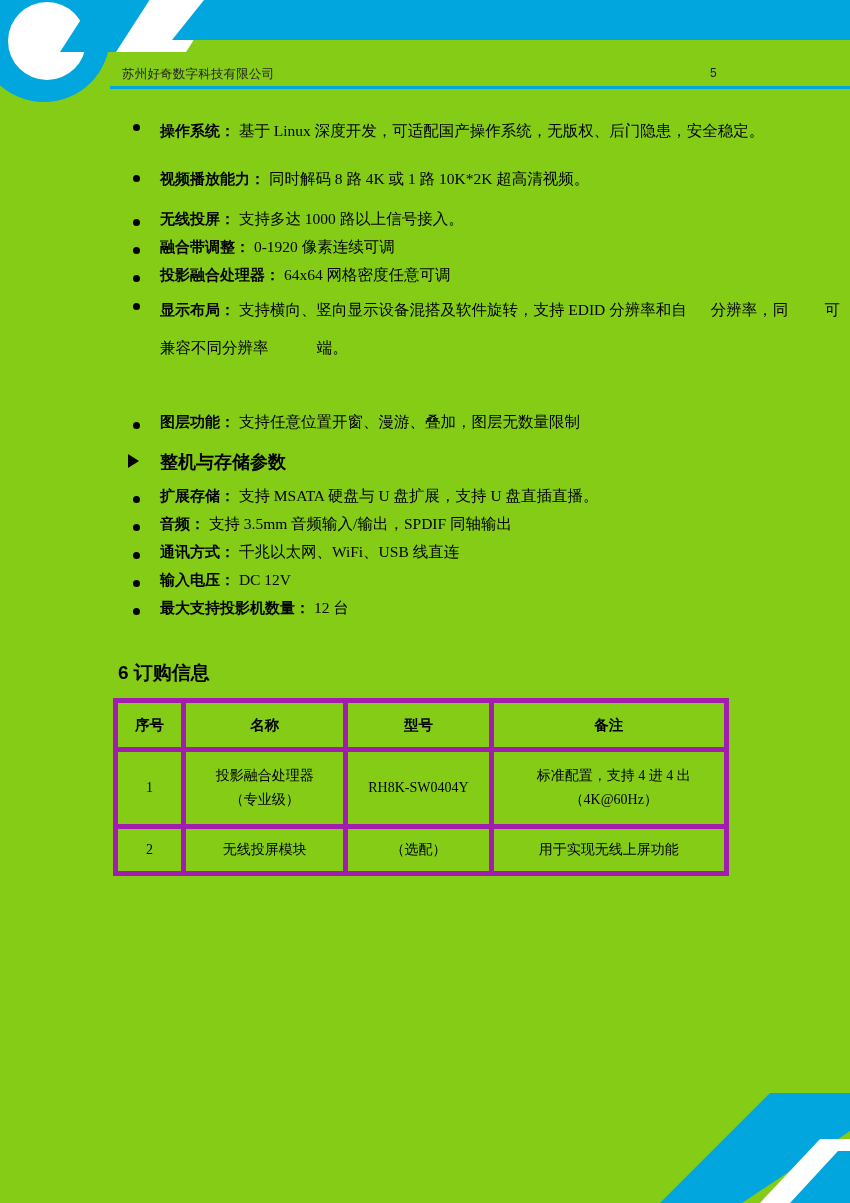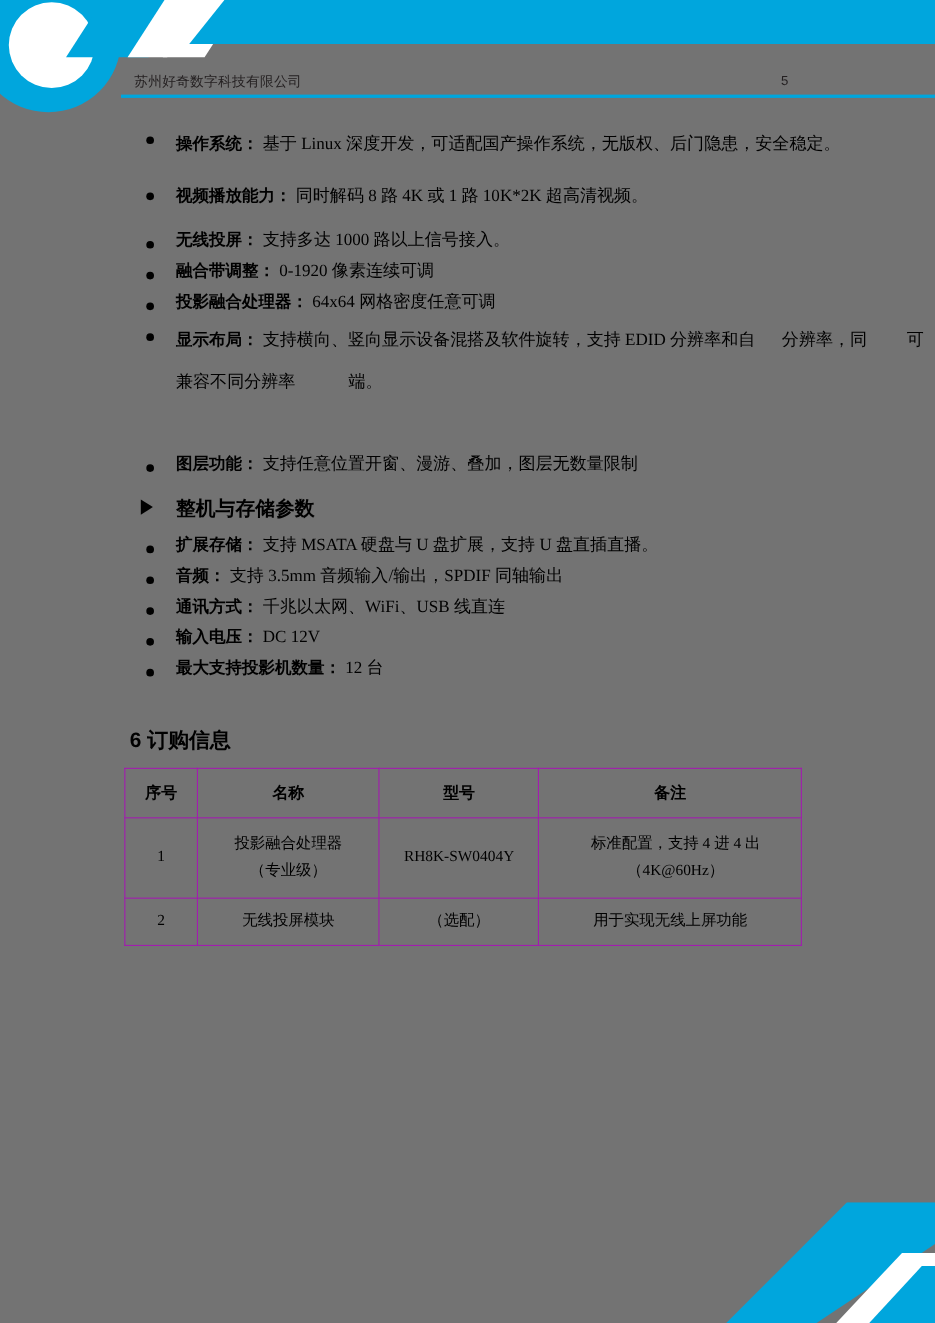--- a/index.html
+++ b/index.html
@@ -4,21 +4,21 @@
 <style>
   html, body {
     margin: 0;
     padding: 0;
     background: #ffffff;
   }
   .page {
     position: relative;
     width: 850px;
     height: 1203px;
-    background: #737373;
+    background: #84cc16;
     overflow: hidden;
     font-family: "Liberation Serif", serif;
   }
 
   
   .hdr-circle {
     position: absolute;
     left: -22px;
     top: -30px;
     width: 132px;
@@ -149,21 +149,21 @@
     color: #000;
   }
 
   table.order {
     margin-left: 113px;
     border-collapse: collapse;
     width: 616px;
     font-size: 14px;
   }
   table.order th, table.order td {
-    border: 1px solid #a21caf;
+    border: 5px solid #a21caf;
     padding: 9px 8px;
     text-align: center;
     vertical-align: middle;
     font-family: "Liberation Serif", serif;
     font-weight: normal;
     line-height: 1.7;
   }
   table.order th {
     font-family: "Liberation Sans", sans-serif;
     font-weight: bold;

